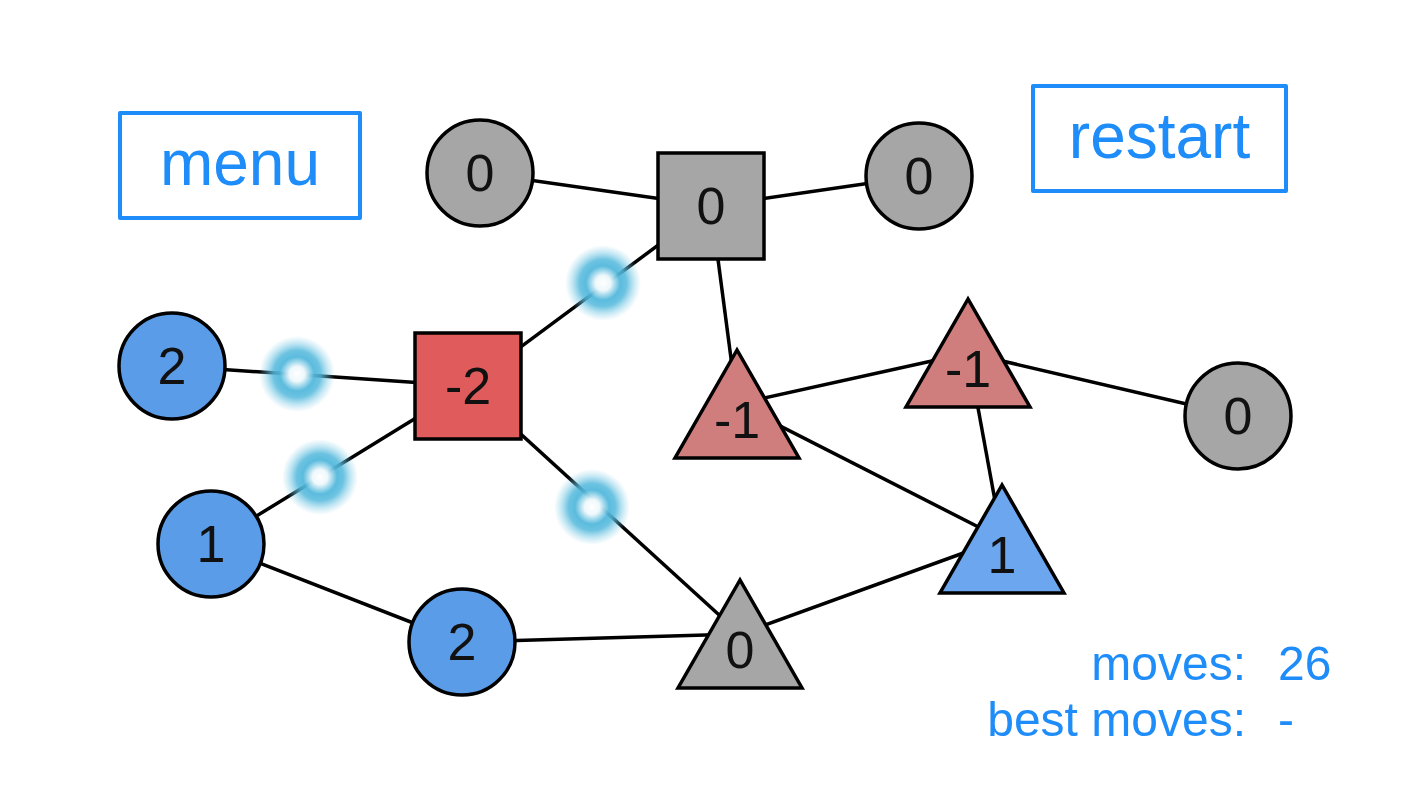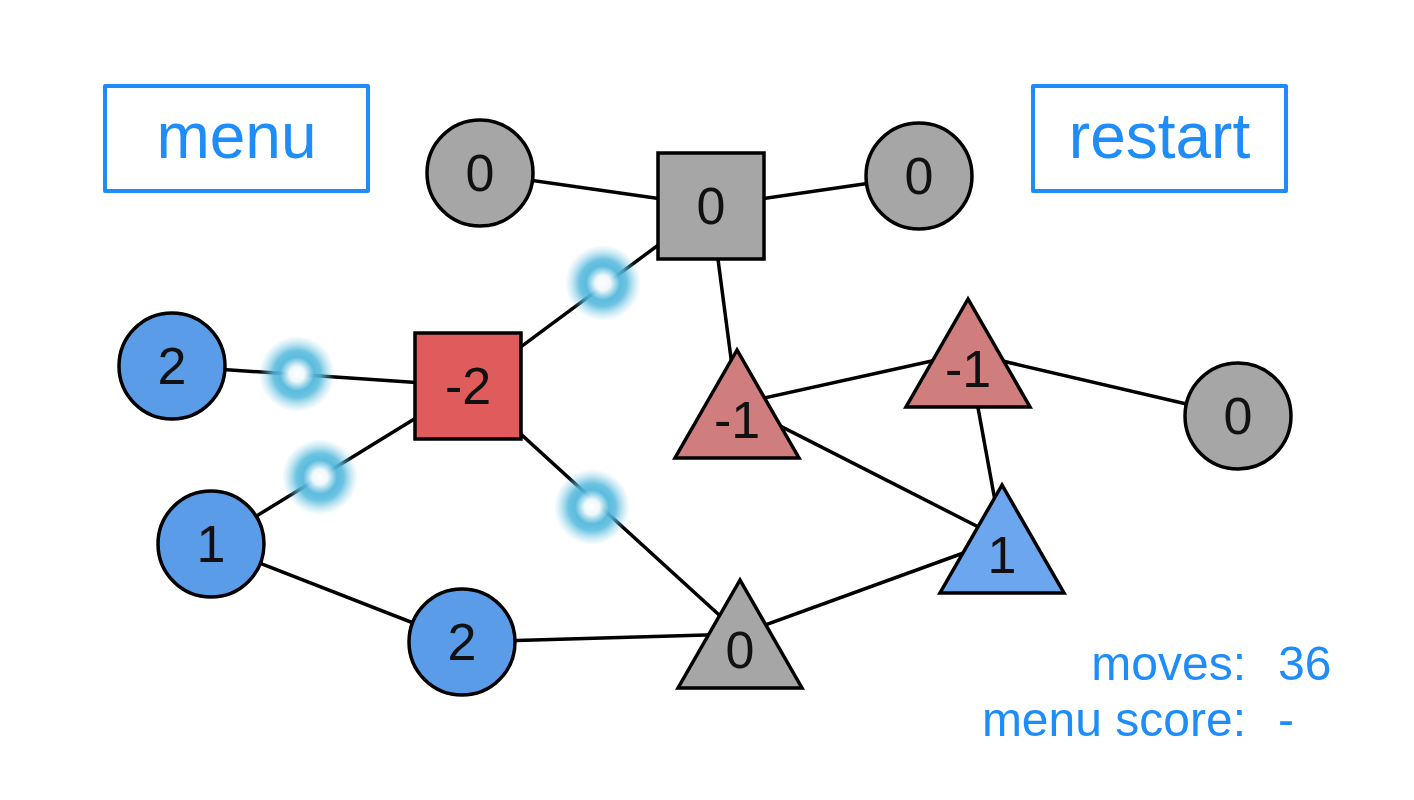--- a/index.html
+++ b/index.html
@@ -25,21 +25,21 @@
     font-size: 64px;
     display: flex;
     align-items: center;
     justify-content: center;
     box-sizing: border-box;
     cursor: pointer;
     background: #ffffff;
     line-height: 1;
     padding-bottom: 6px;
   }
-  #menu-btn  { left: 103px;  width: 267px; }
+  #menu-btn  { left: 118px;  width: 244px; margin-top: 27px; }
   #restart-btn { left: 1031px; width: 257px; }
 
   #graph-svg {
     position: absolute;
     left: 0; top: 0;
     width: 1414px;
     height: 800px;
   }
   .edge {
     stroke: #000000;
@@ -162,18 +162,18 @@
   <div class="game-button" id="menu-btn">
     <span>menu</span>
   </div>
 
   <div class="game-button" id="restart-btn">
     <span>restart</span>
   </div>
 
   <div id="stats">
     <span class="stat-label">moves:</span>
-    <span class="stat-value">36</span>
-    <span class="stat-label">menu score:</span>
+    <span class="stat-value">26</span>
+    <span class="stat-label">best moves:</span>
     <span class="stat-value">-</span>
   </div>
 
 </div>
 
 </body></html>

